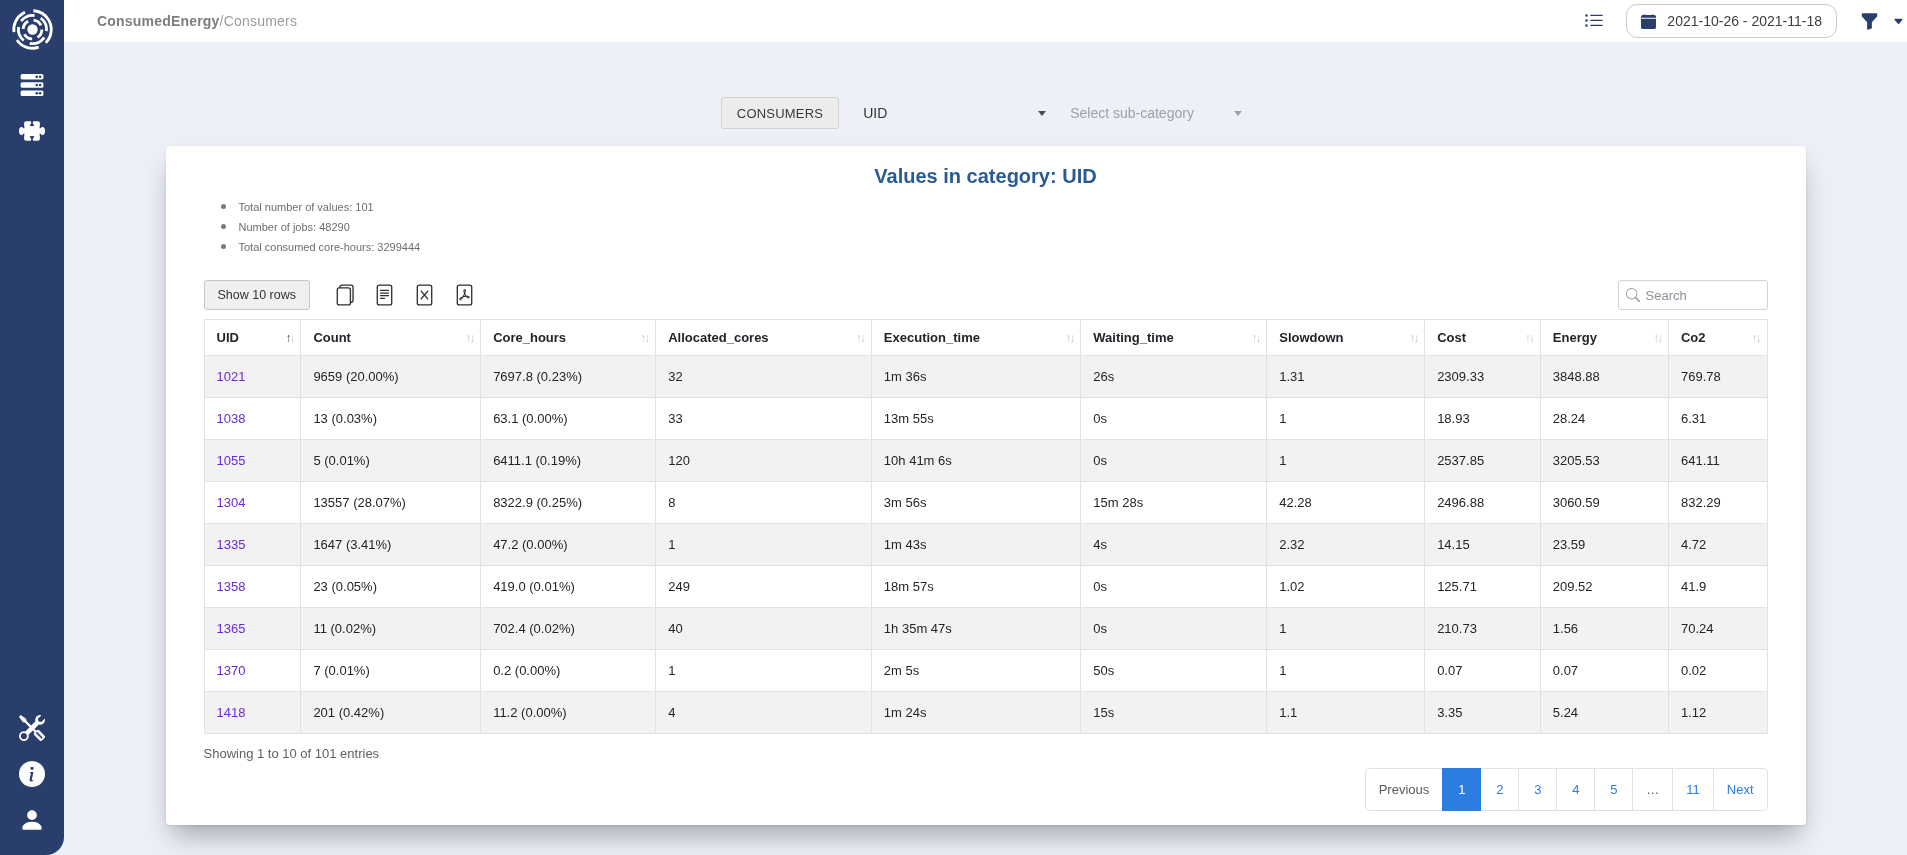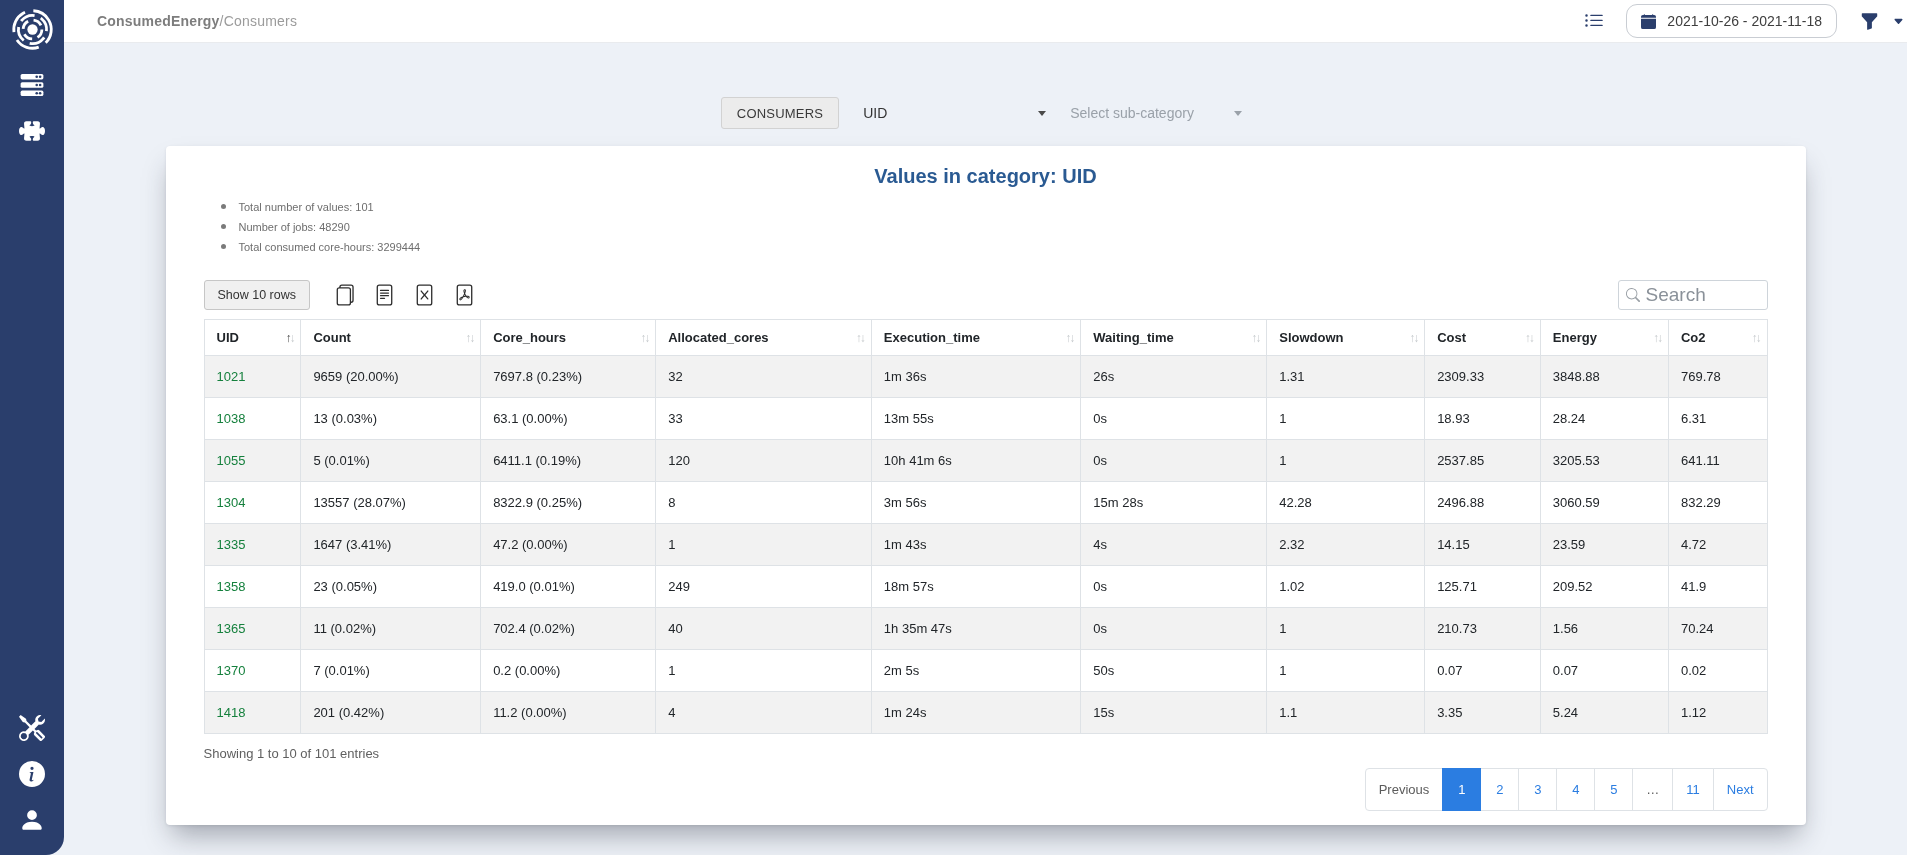--- a/index.html
+++ b/index.html
@@ -108,21 +108,21 @@
     border: 1px solid #c6c6c6; background: #f0f0f0; border-radius: 3px;
     height: 30px; padding: 0 13px; font-size: 12.5px; color: #333;
     font-family: inherit; cursor: pointer;
   }
   .export-group { display: flex; align-items: center; gap: 19px; margin-left: 24px; }
   .export-btn { width: 21px; height: 22px; color: #2e2e2e; background: none; border: none; cursor: pointer; padding: 0; }
   .export-btn svg { width: 100%; height: 100%; display: block; }
   .search-wrap { margin-left: auto; position: relative; }
   .search-input {
     width: 150px; height: 30px; border: 1px solid #ced4da; border-radius: 3px;
-    padding: 0 8px 0 27px; font-size: 19px; color: #3b82f6; font-family: inherit;
+    padding: 0 8px 0 27px; font-size: 13px; color: #3b82f6; font-family: inherit;
     background: #fff; outline: none;
   }
   .search-input::placeholder { color: #8a9199; }
   .search-glass { position: absolute; left: 8px; top: 8px; width: 14px; height: 14px; color: #9aa0a6; pointer-events: none; }
   .search-glass svg { width: 100%; height: 100%; display: block; }
 
   
   .data-table { width: 100%; border-collapse: collapse; margin-top: 9px; font-size: 13px; table-layout: fixed; }
   .data-table th, .data-table td { border: 1px solid #dee2e6; }
   .data-table th {
@@ -131,21 +131,21 @@
     height: 34px; white-space: nowrap; overflow: hidden;
   }
   .sort-icons {
     position: absolute; right: 7px; top: 50%; transform: translateY(-50%);
     font-size: 12px; color: #c6cacd; letter-spacing: -2px; white-space: nowrap;
   }
   th.sorted .arrow-up { color: #474747; }
   .data-table td { padding: 13px 12px; height: 40px; white-space: nowrap; overflow: hidden; }
   .data-table tbody tr:nth-child(odd) { background: #f2f2f2; }
   .data-table tbody tr:nth-child(even) { background: #ffffff; }
-  .uid-link { color: #15803d; text-decoration: none; cursor: pointer; }
+  .uid-link { color: #6d28d9; text-decoration: none; cursor: pointer; }
 
   .table-info { margin-top: 12px; font-size: 13px; color: #5f5f5f; height: 15px; }
   .pagination-row { display: flex; justify-content: flex-end; margin-top: 7px; }
   .page-btn {
     border: 1px solid #dee2e6; background: #fff; color: #2b7de1;
     font-size: 13px; font-family: inherit; padding: 0 13px; height: 43px; min-width: 39px;
     margin-left: -1px; cursor: pointer; position: relative;
   }
   .page-btn:first-child { border-radius: 4px 0 0 4px; margin-left: 0; }
   .page-btn:last-child { border-radius: 0 4px 4px 0; }

